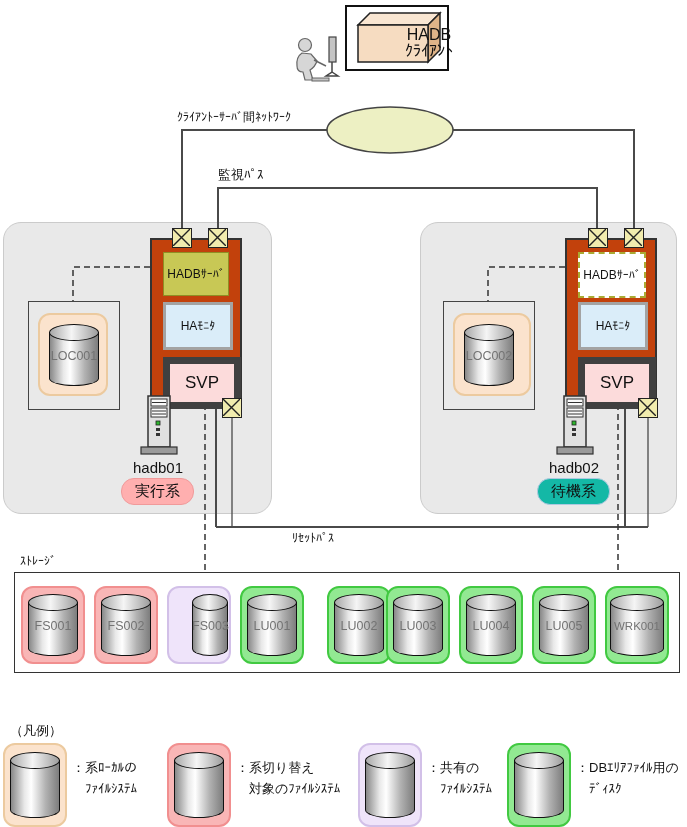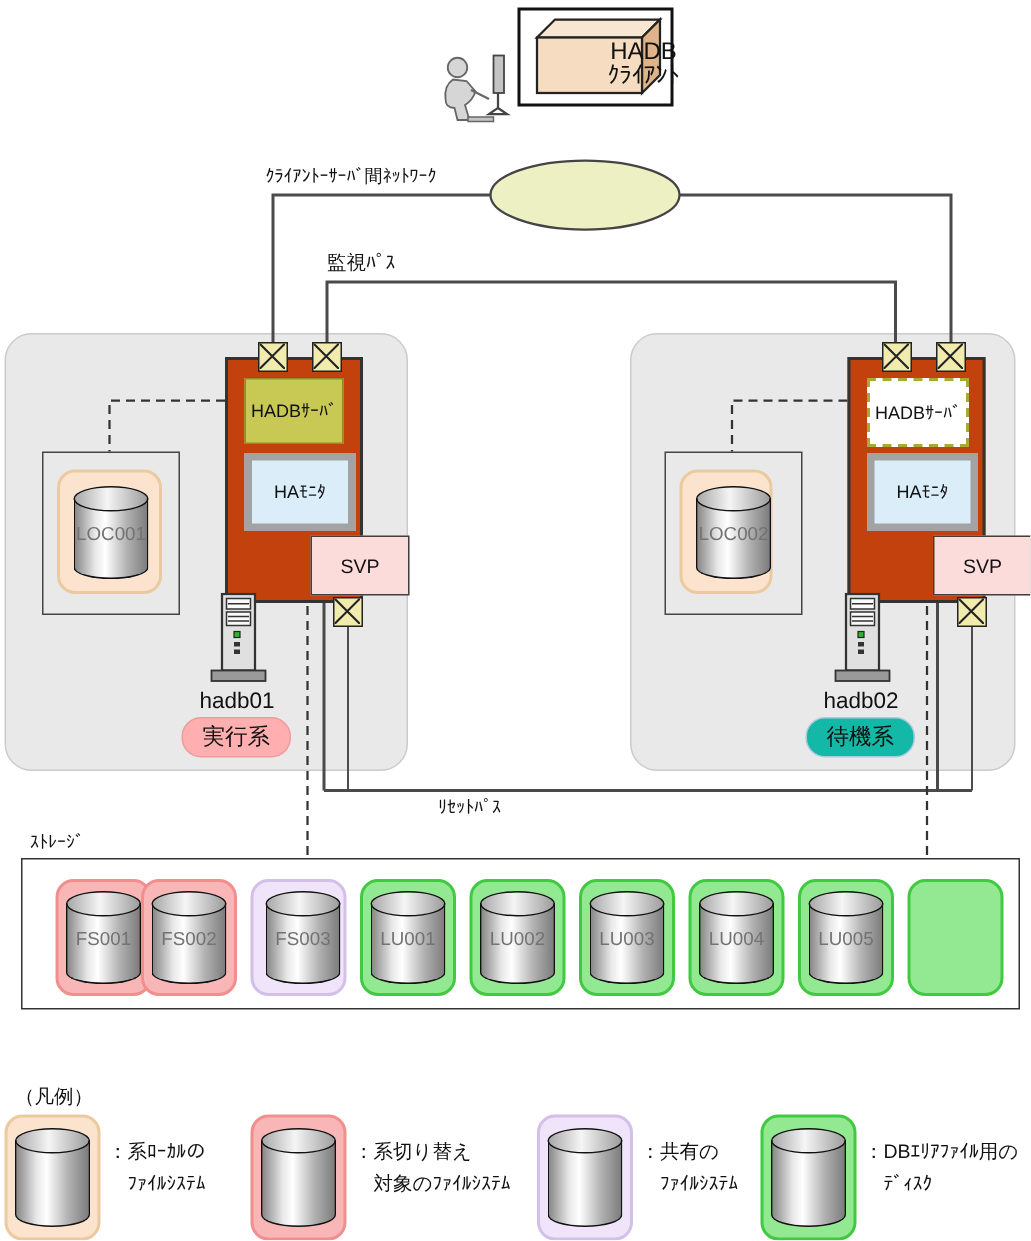--- a/index.html
+++ b/index.html
@@ -6,22 +6,22 @@
   .canvas{position:relative;width:687px;height:827px;background:#fff;
           font-family:"Liberation Sans","DejaVu Sans",sans-serif;color:#111;overflow:hidden;}
   svg.wires{position:absolute;left:0;top:0;z-index:2;}
   .panel{position:absolute;background:#e9e9e9;border:1px solid #cbcbcb;border-radius:18px;z-index:1;}
   .node{position:absolute;background:#c2410c;border:2px solid #333;z-index:3;}
   .comp{position:absolute;left:11px;width:64px;display:flex;align-items:center;justify-content:center;
         font-size:12px;white-space:nowrap;}
   .comp-hadb{top:12px;height:42px;}
   .hadb-active{background:#c8c855;border:1px solid #8f8f25;}
   .hadb-standby{background:#fff;border:2px dashed #aaaa33;}
-  .comp-ha{top:62px;height:42px;background:#daedf9;border:5px solid #a3a3a3;}
-  .comp-svp{top:117px;height:38px;background:#fcdbdb;border:1px solid #404040;font-size:13px;margin-left:44px;}
+  .comp-ha{top:62px;height:42px;background:#daedf9;border:3px solid #a3a3a3;}
+  .comp-svp{top:117px;height:38px;background:#fcdbdb;border:7px solid #404040;font-size:17px;}
   .nic{position:absolute;width:20px;height:20px;background:#f1ecae;border:1.5px solid #222;
        box-sizing:border-box;z-index:4;}
   .nic svg{display:block;}
   .t{position:absolute;font-size:12px;white-space:nowrap;z-index:4;}
   .loc-box{position:absolute;width:90px;height:107px;border:1.5px solid #444;z-index:3;}
   .pad{position:absolute;border-radius:12px;box-sizing:border-box;}
   .pad-local{background:#fbe3cd;border:2px solid #ecca9f;}
   .pad-switch{background:#f9b6b6;border:2px solid #f18f8f;}
   .pad-shared{background:#efe4fa;border:2px solid #d2c0e8;}
   .pad-db{background:#92e992;border:2px solid #41c941;}
@@ -138,21 +138,21 @@
     <div class="pad pad-local" style="left:9px;top:11px;width:70px;height:83px;">
       <div class="cyl" style="left:9px;top:9px;width:50px;height:62px;">
         <div class="body"></div>
           <div class="top"></div>
         <span class="cyl-label">LOC001</span>
       </div>
     </div>
   </div>
 
   <div class="loc-box" style="left:443px;top:301px;">
-    <div class="pad pad-local" style="left:9px;top:11px;width:62px;height:83px;">
+    <div class="pad pad-local" style="left:9px;top:11px;width:78px;height:83px;">
       <div class="cyl" style="left:9px;top:9px;width:50px;height:62px;">
         <div class="body"></div>
           <div class="top"></div>
         <span class="cyl-label">LOC002</span>
       </div>
     </div>
   </div>
 
   <svg class="icon" style="left:134px;top:395px;" width="48" height="61">
     <rect x="14" y="1" width="22" height="51" fill="#e0e0e0" stroke="#333" stroke-width="1.5"></rect>
@@ -179,53 +179,53 @@
     <rect x="22" y="26" width="4" height="4" fill="#2db52d" stroke="#222" stroke-width="0.8"></rect>
     <rect x="22" y="33" width="4" height="3" fill="#333"></rect>
     <rect x="22" y="38" width="4" height="3" fill="#333"></rect>
     <rect x="7" y="52" width="36" height="7" fill="#9a9a9a" stroke="#333" stroke-width="1.2"></rect>
   </svg>
   <div class="host" style="left:524px;top:459px;">hadb02</div>
   <div class="badge badge-standby" style="left:537px;top:478px;">待機系</div>
 
   <div class="t" style="left:20px;top:554px;">ｽﾄﾚｰｼﾞ</div>
   <div class="storage-box">
-    <div class="disk" style="left:22px;top:13px;border-radius:29px;">
+    <div class="disk" style="left:6px;top:13px;border-radius:29px;">
       <div class="pad pad-switch"></div>
       <div class="cyl" style="left:7px;top:8px;width:50px;height:62px;">
         <div class="body"></div>
           <div class="top"></div>
         <span class="cyl-label">FS001</span>
       </div>
     </div>
     <div class="disk" style="left:79px;top:13px;">
       <div class="pad pad-switch"></div>
       <div class="cyl" style="left:7px;top:8px;width:50px;height:62px;">
         <div class="body"></div>
           <div class="top"></div>
         <span class="cyl-label">FS002</span>
       </div>
     </div>
     <div class="disk" style="left:152px;top:13px;">
       <div class="pad pad-shared"></div>
-      <div class="cyl" style="left:10px;top:8px;width:50px;height:62px;">
+      <div class="cyl" style="left:25px;top:8px;width:36px;height:62px;">
         <div class="body"></div>
           <div class="top"></div>
         <span class="cyl-label">FS003</span>
       </div>
     </div>
     <div class="disk" style="left:225px;top:13px;">
       <div class="pad pad-db"></div>
       <div class="cyl" style="left:7px;top:8px;width:50px;height:62px;">
         <div class="body"></div>
           <div class="top"></div>
         <span class="cyl-label">LU001</span>
       </div>
     </div>
-    <div class="disk" style="left:298px;top:13px;">
+    <div class="disk" style="left:312px;top:13px;">
       <div class="pad pad-db"></div>
       <div class="cyl" style="left:7px;top:8px;width:50px;height:62px;">
         <div class="body"></div>
           <div class="top"></div>
         <span class="cyl-label">LU002</span>
       </div>
     </div>
     <div class="disk" style="left:371px;top:13px;">
       <div class="pad pad-db"></div>
       <div class="cyl" style="left:7px;top:8px;width:50px;height:62px;">
@@ -245,20 +245,25 @@
     <div class="disk" style="left:517px;top:13px;">
       <div class="pad pad-db"></div>
       <div class="cyl" style="left:7px;top:8px;width:50px;height:62px;">
         <div class="body"></div>
           <div class="top"></div>
         <span class="cyl-label">LU005</span>
       </div>
     </div>
     <div class="disk" style="left:590px;top:13px;">
       <div class="pad pad-db"></div>
+      <div class="cyl" style="left:5px;top:8px;width:54px;height:62px;">
+        <div class="body"></div>
+          <div class="top"></div>
+        <span class="cyl-label" style="font-size:11.5px;">WRK001</span>
+      </div>
     </div>
   </div>
 
   <div class="legend-title" style="left:10px;top:722px;">（凡例）</div>
 
   <div class="disk" style="left:3px;top:743px;width:64px;height:84px;z-index:3;">
     <div class="pad pad-local"></div>
     <div class="cyl" style="left:7px;top:9px;width:50px;height:66px;">
       <div class="body"></div>
         <div class="top"></div>

